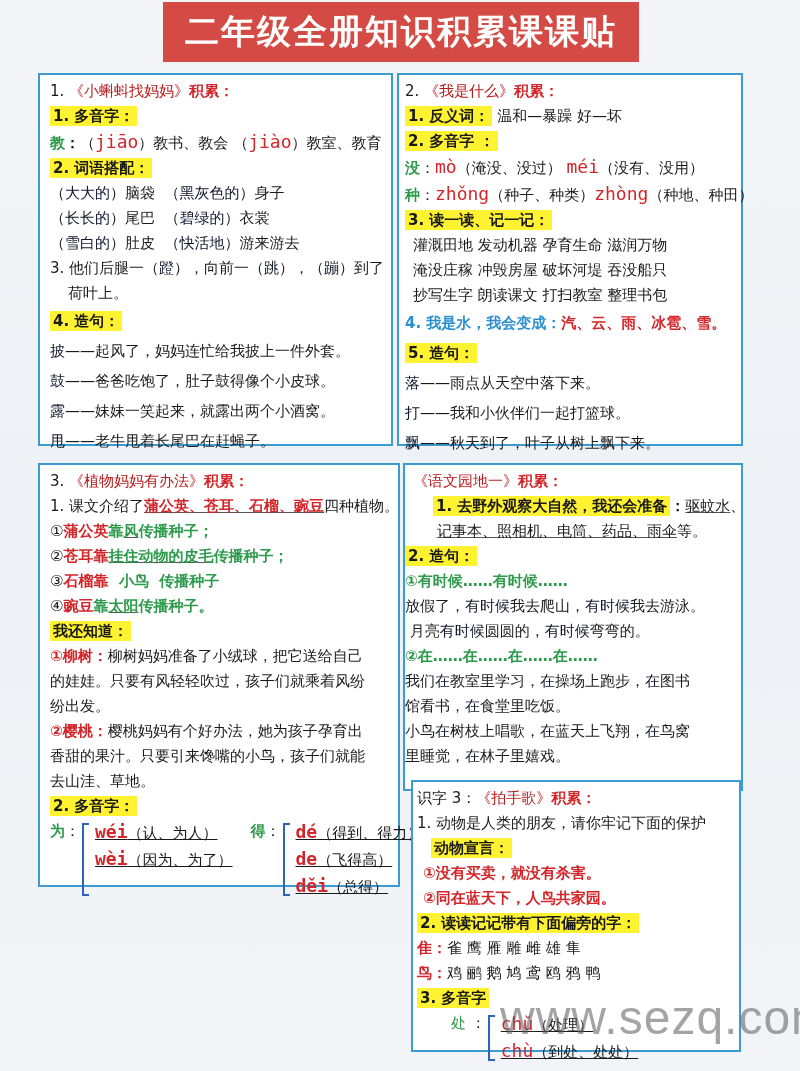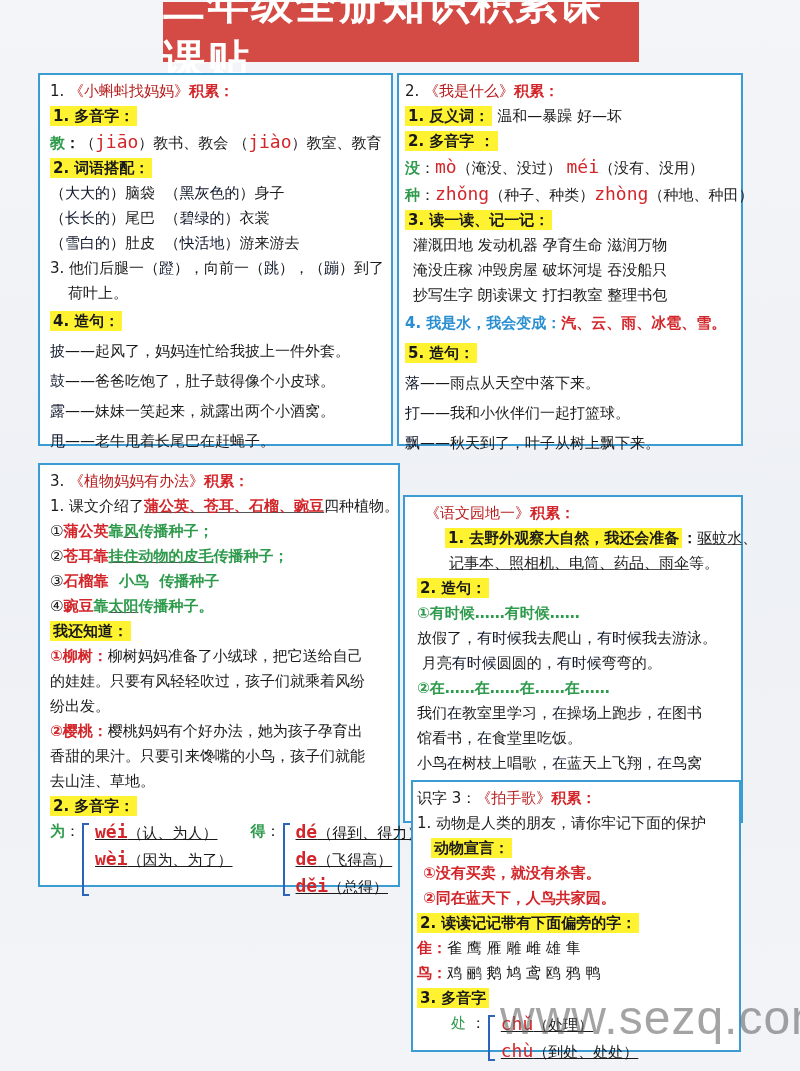--- a/index.html
+++ b/index.html
@@ -4,21 +4,21 @@
 <style>
   html, body { margin:0; padding:0; }
   body {
     width:800px; height:1071px; overflow:hidden; position:relative;
     background: linear-gradient(180deg,#f3f5f8 0%,#eef1f5 50%,#f2f4f7 100%);
     font-family: "DejaVu Sans", "Liberation Sans", sans-serif;
     color:#1a1a1a;
   }
   .title-banner {
     position:absolute; left:163px; top:2px; width:476px; height:60px;
-    background:#d44b45; color:#fff; font-size:42px; font-weight:bold;
+    background:#d44b45; color:#fff; font-size:34px; font-weight:bold;
     display:flex; align-items:center; justify-content:center; letter-spacing:2px;
   }
   .card {
     position:absolute; background:#fff; border:2px solid #3b9bd3;
     box-sizing:border-box; padding:4px 8px 4px 10px; font-size:15px;
   }
   .line { line-height:25px; white-space:nowrap; }
   .line.tall { line-height:30px; }
   .hl { background:#fff230; font-weight:bold; padding:1px 3px; }
   .red { color:#0f172a; }
@@ -122,21 +122,21 @@
       <span class="bracket"></span>
       <div class="stack">
         <div class="line"><span class="pinyin b">dé</span><span>（得到、得力）</span></div>
         <div class="line"><span class="pinyin b">de</span><span>（飞得高）</span></div>
         <div class="line"><span class="pinyin b">děi</span><span>（总得）</span></div>
       </div>
     </div>
   </div>
 </div>
 
-<div class="card" style="left:403px;top:463px;width:340px;height:328px;padding-left:12px;margin-top:32px;">
+<div class="card" style="left:403px;top:463px;width:340px;height:328px;padding-left:0;">
   <div class="line indent-sm">
     <span class="blue">《语文园地一》</span><span class="redb">积累：</span>
   </div>
   <div class="line" style="padding-left:28px;"><span class="hl">1. 去野外观察大自然，我还会准备</span><span class="b">：</span><span class="u">驱蚊水</span><span>、</span></div>
   <div class="line" style="padding-left:32px;"><span class="u">记事本、照相机、电筒、药品、雨伞</span><span>等。</span></div>
   <div class="line"><span class="hl">2. 造句：</span></div>
   <div class="line greenb">①有时候……有时候……</div>
   <div class="line" id="c4ex1r0"><span>放假了，</span><span class="red">有时候</span><span>我去爬山，</span><span class="red">有时候</span><span>我去游泳。</span></div>
   <div class="line" id="c4ex1r1" style="white-space:pre"><span> 月亮</span><span class="red">有时候</span><span>圆圆的，</span><span class="red">有时候</span><span>弯弯的。</span></div>
   <div class="line greenb">②在……在……在……在……</div>

